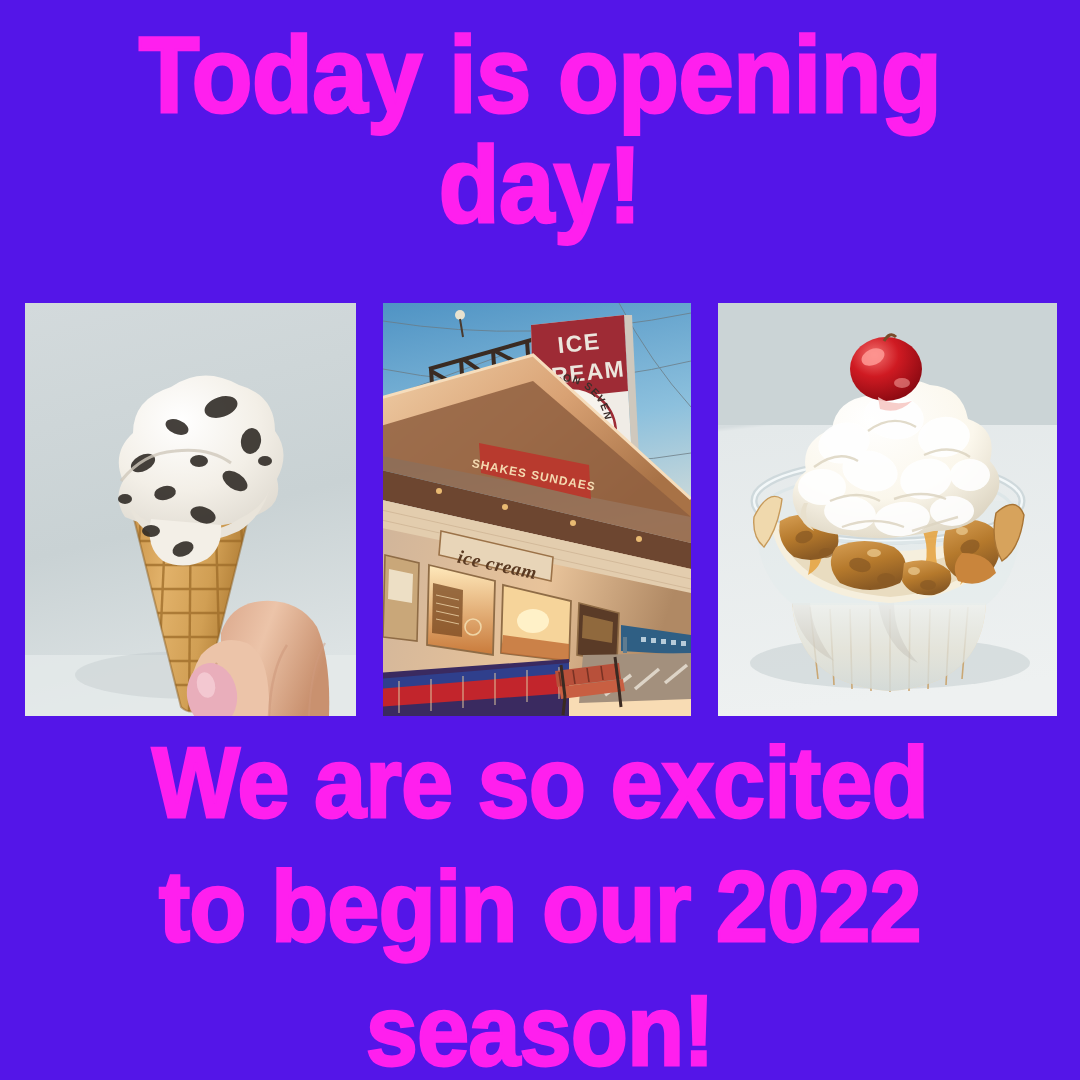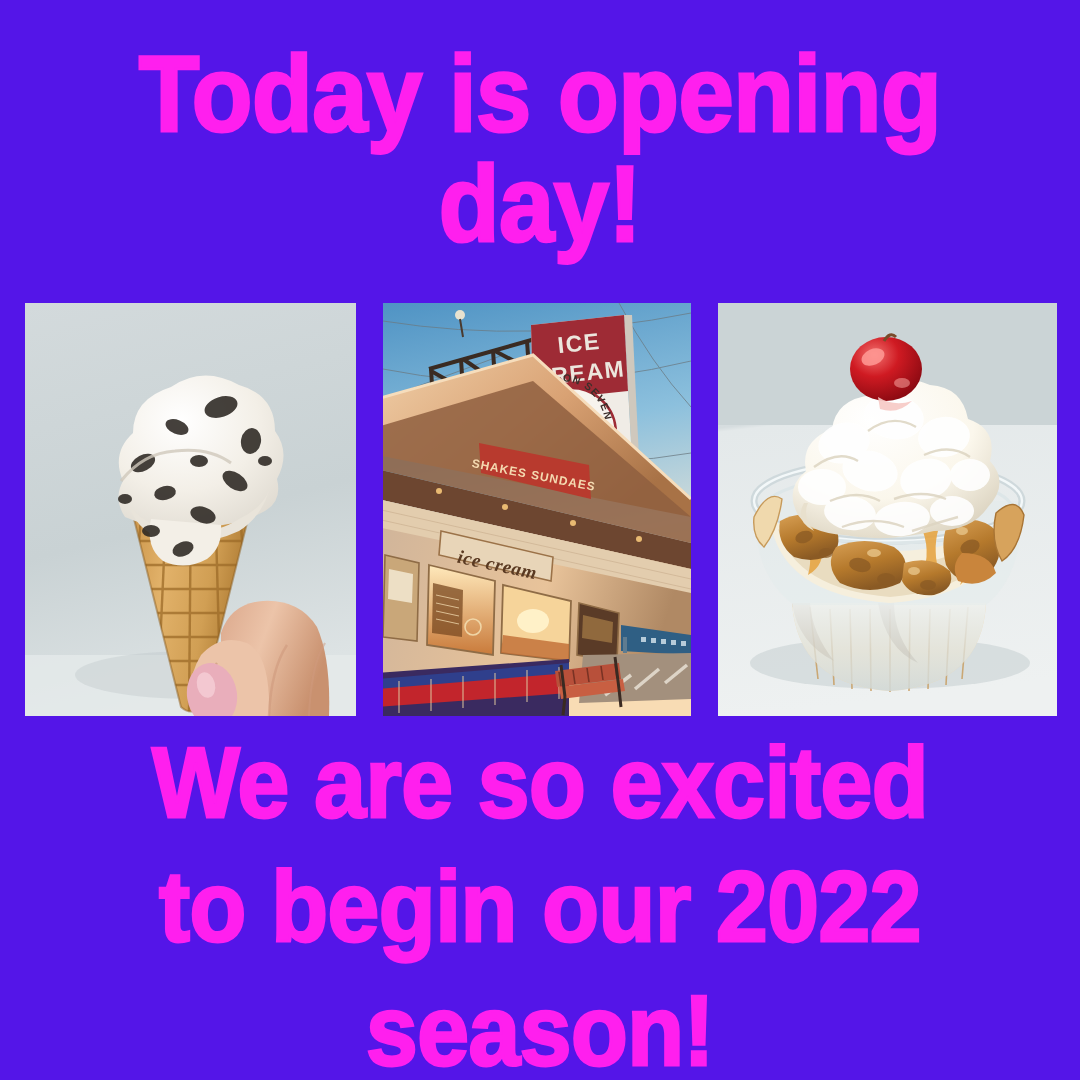--- a/index.html
+++ b/index.html
@@ -25,21 +25,21 @@
     color: #FF1FEE;
     font-weight: 700;
     font-stretch: condensed;
     letter-spacing: -0.5px;
     line-height: 1.02;
     -webkit-text-stroke: 3px #FF1FEE;
     text-rendering: geometricPrecision;
     user-select: none;
   }
   #headline {
-    top: 39px;
+    top: 20px;
     font-size: 108px;
     padding: 0 40px;
     box-sizing: border-box;
   }
   #headline .ln { display: block; transform: scaleX(0.92); }
 
   #subcopy {
     top: 732px;
     font-size: 100px;
     padding: 0 26px;

